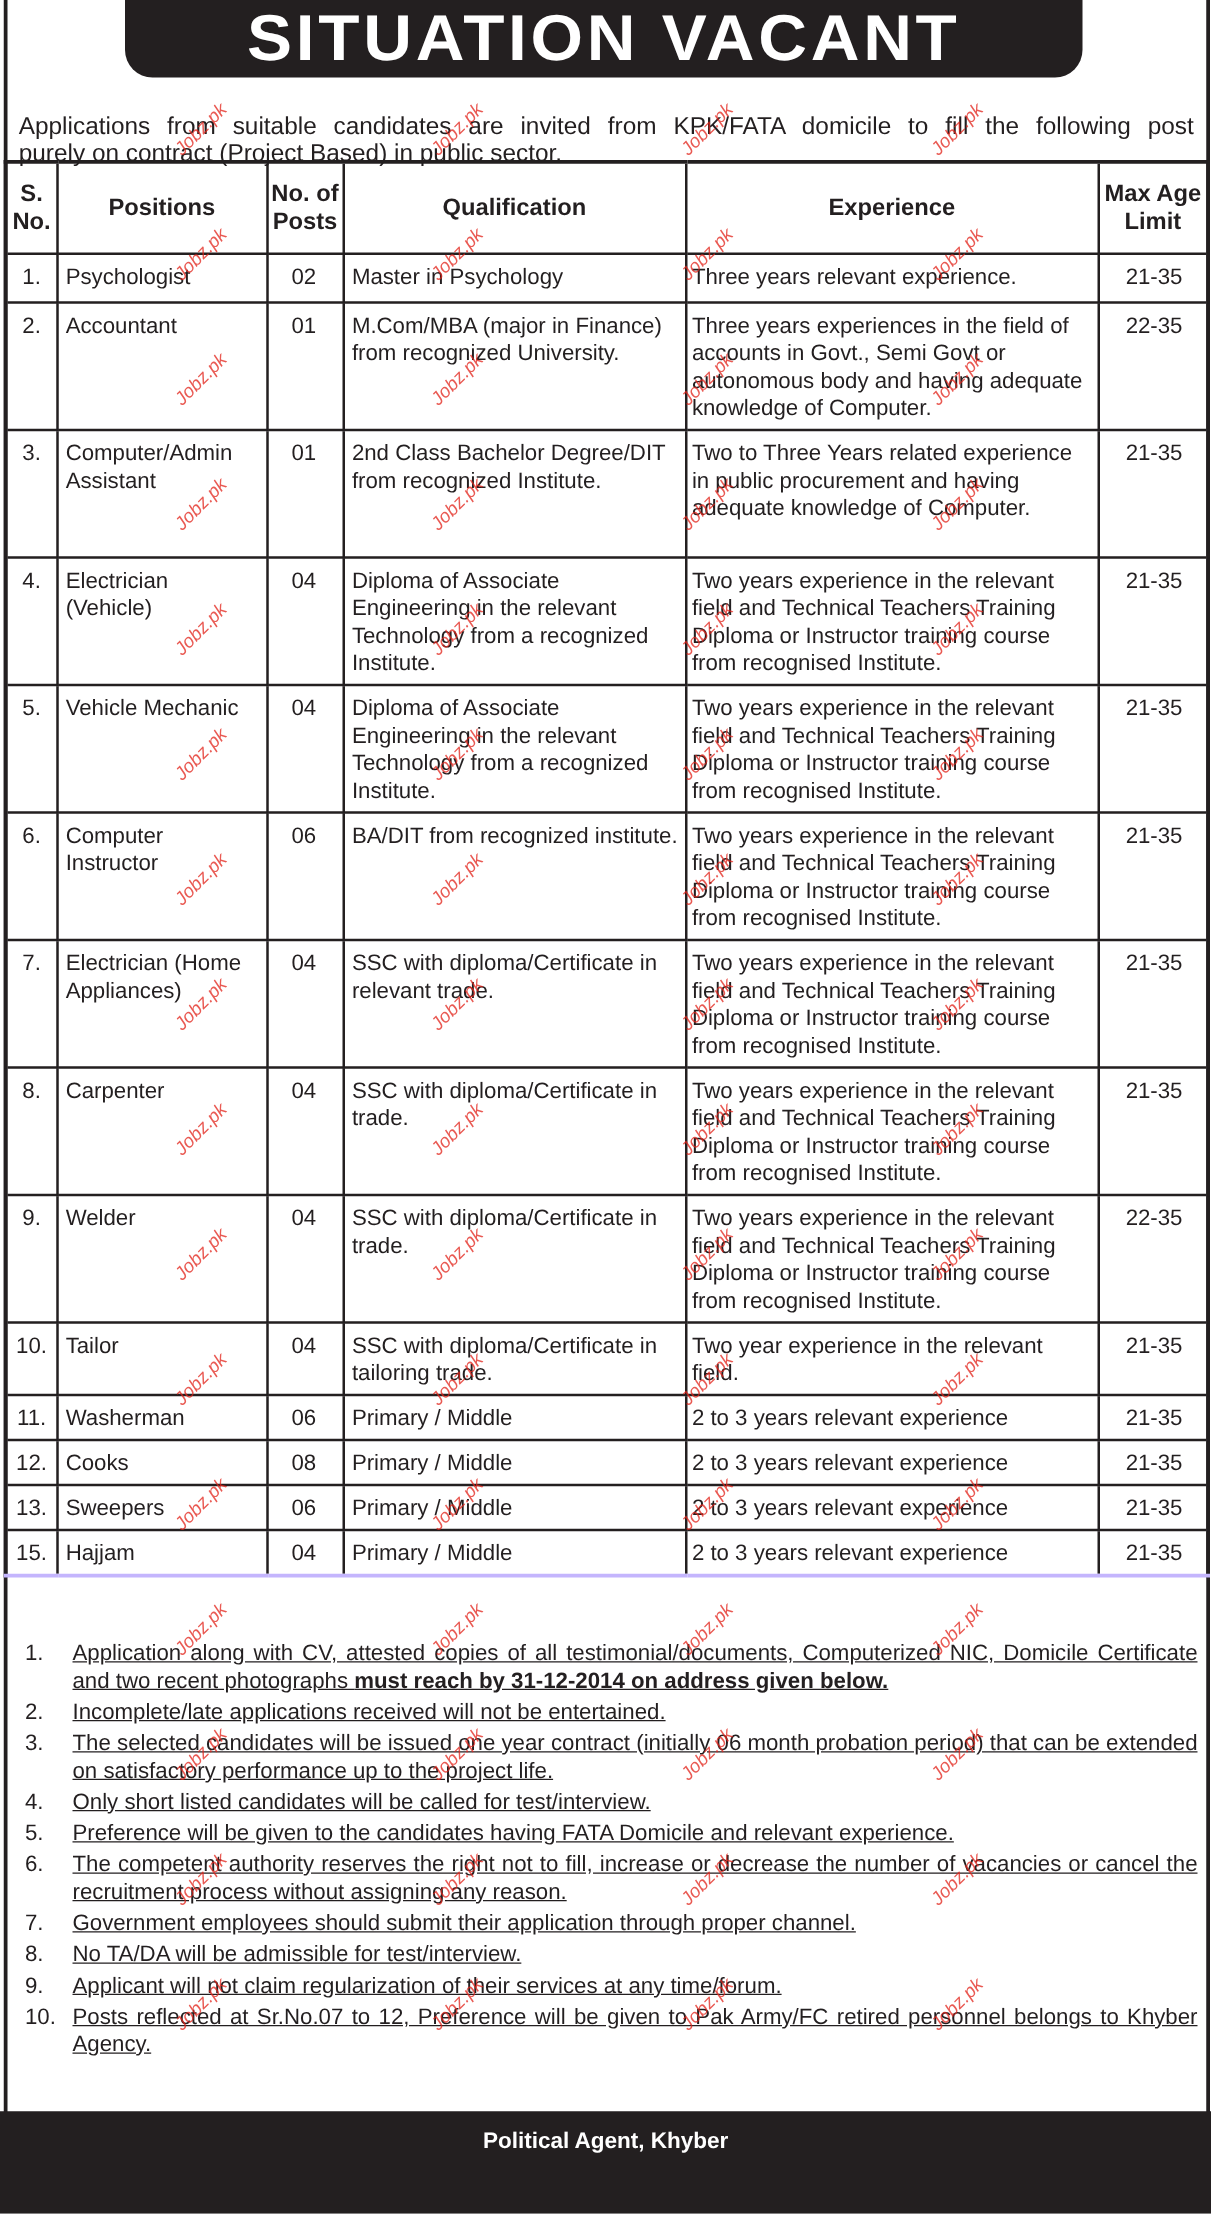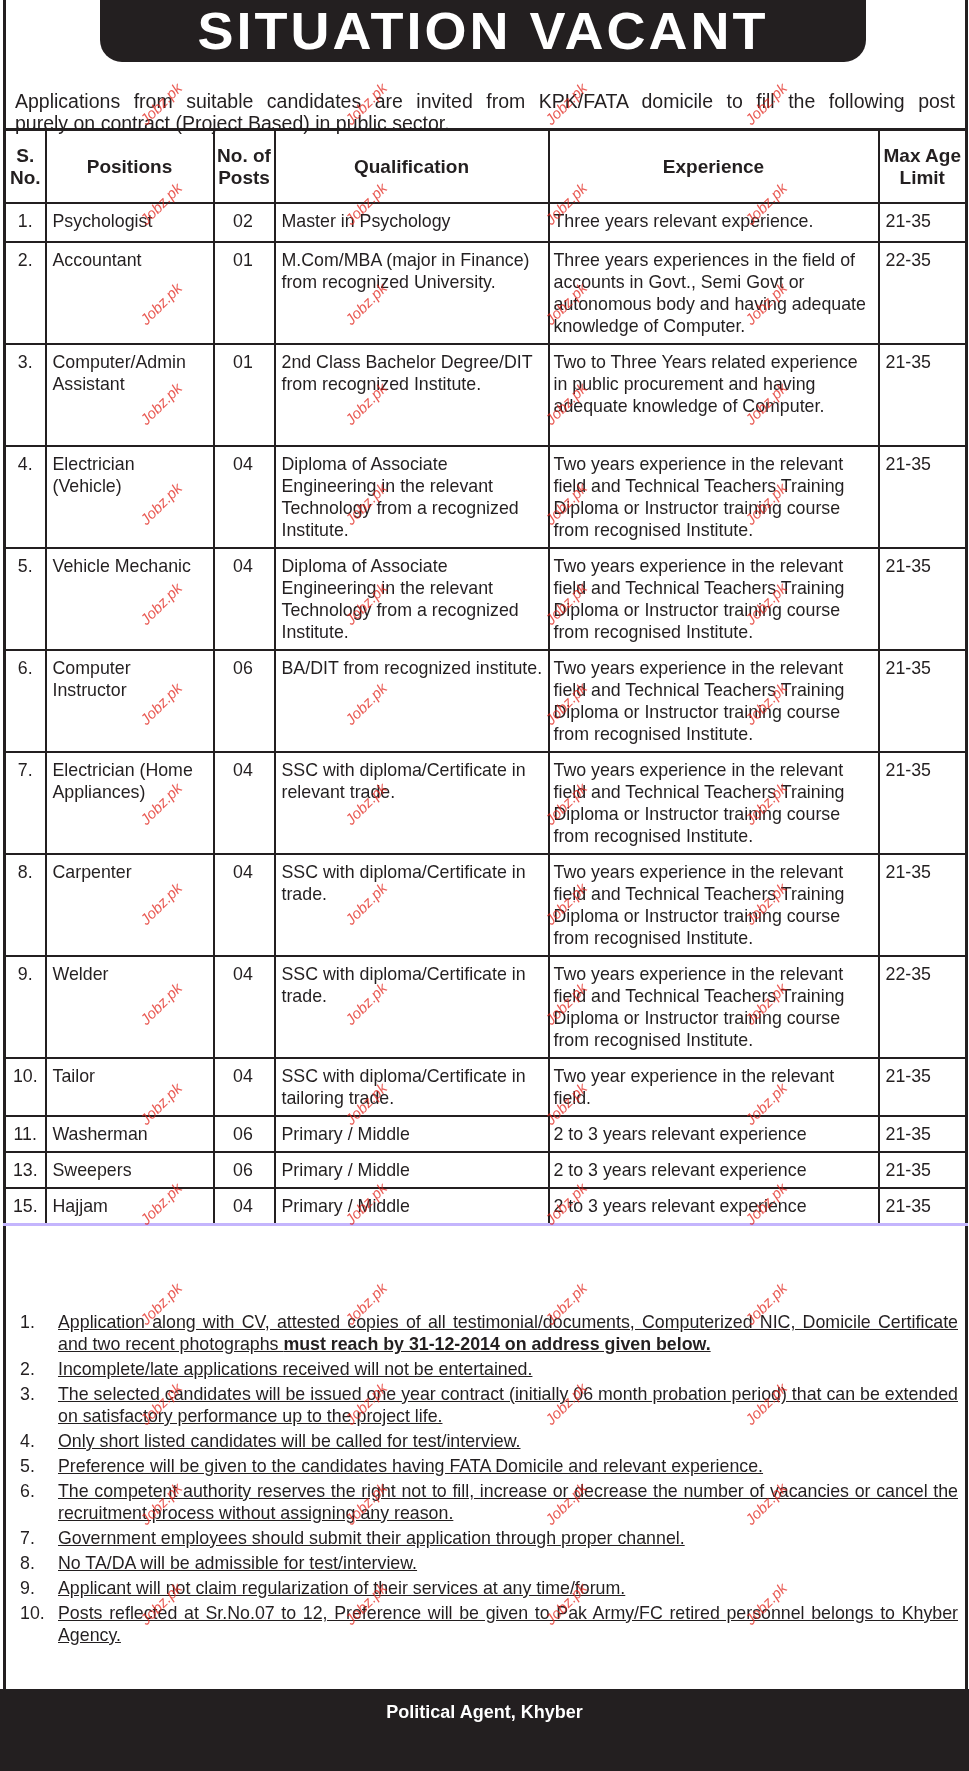--- a/index.html
+++ b/index.html
@@ -44,21 +44,21 @@
   }
   table.jobs tr > *:first-child { border-left: 3px solid #231f20; }
   table.jobs tr > *:last-child { border-right: 3px solid #231f20; }
   table.jobs thead th {
     font-weight: bold; font-size: 19px; line-height: 22px; text-align: center;
     vertical-align: middle; padding: 2px 2px; height: 67px;
     border-top: 3px solid #231f20;
   }
   table.jobs td.sno { text-align: center; padding-left: 2px; padding-right: 2px; }
   table.jobs td.posts { text-align: center; padding-left: 2px; }
-  table.jobs td.age { text-align: left; }
+  table.jobs td.age { text-align: center; }
   table.jobs td.exp { padding-left: 4px; padding-right: 2px; }
   table.jobs tbody tr.tall td { height: 94px; }
   table.jobs tbody tr.mid td { height: 50px; }
   table.jobs tbody tr.short td { height: 34px; }
   table.jobs tbody tr.short td { vertical-align: middle; padding-top: 0; }
   table.jobs tbody tr.first td { height: 31px; }
   table.jobs tbody tr:last-child td { border-bottom: 3px solid #c4b5fd; }
 
   .notes {
     position: absolute; left: 10px; top: 1311px; width: 948px;
@@ -195,20 +195,28 @@
         <td class="pos">Tailor</td>
         <td class="posts">04</td>
         <td class="qual">SSC with diploma/Certificate in tailoring trade.</td>
         <td class="exp">Two year experience in the relevant field.</td>
         <td class="age">21-35</td>
       </tr>
       <tr class="short">
         <td class="sno">11.</td>
         <td class="pos">Washerman</td>
         <td class="posts">06</td>
+        <td class="qual">Primary / Middle</td>
+        <td class="exp">2 to 3 years relevant experience</td>
+        <td class="age">21-35</td>
+      </tr>
+      <tr class="short">
+        <td class="sno">12.</td>
+        <td class="pos">Cooks</td>
+        <td class="posts">08</td>
         <td class="qual">Primary / Middle</td>
         <td class="exp">2 to 3 years relevant experience</td>
         <td class="age">21-35</td>
       </tr>
       <tr class="short">
         <td class="sno">13.</td>
         <td class="pos">Sweepers</td>
         <td class="posts">06</td>
         <td class="qual">Primary / Middle</td>
         <td class="exp">2 to 3 years relevant experience</td>

